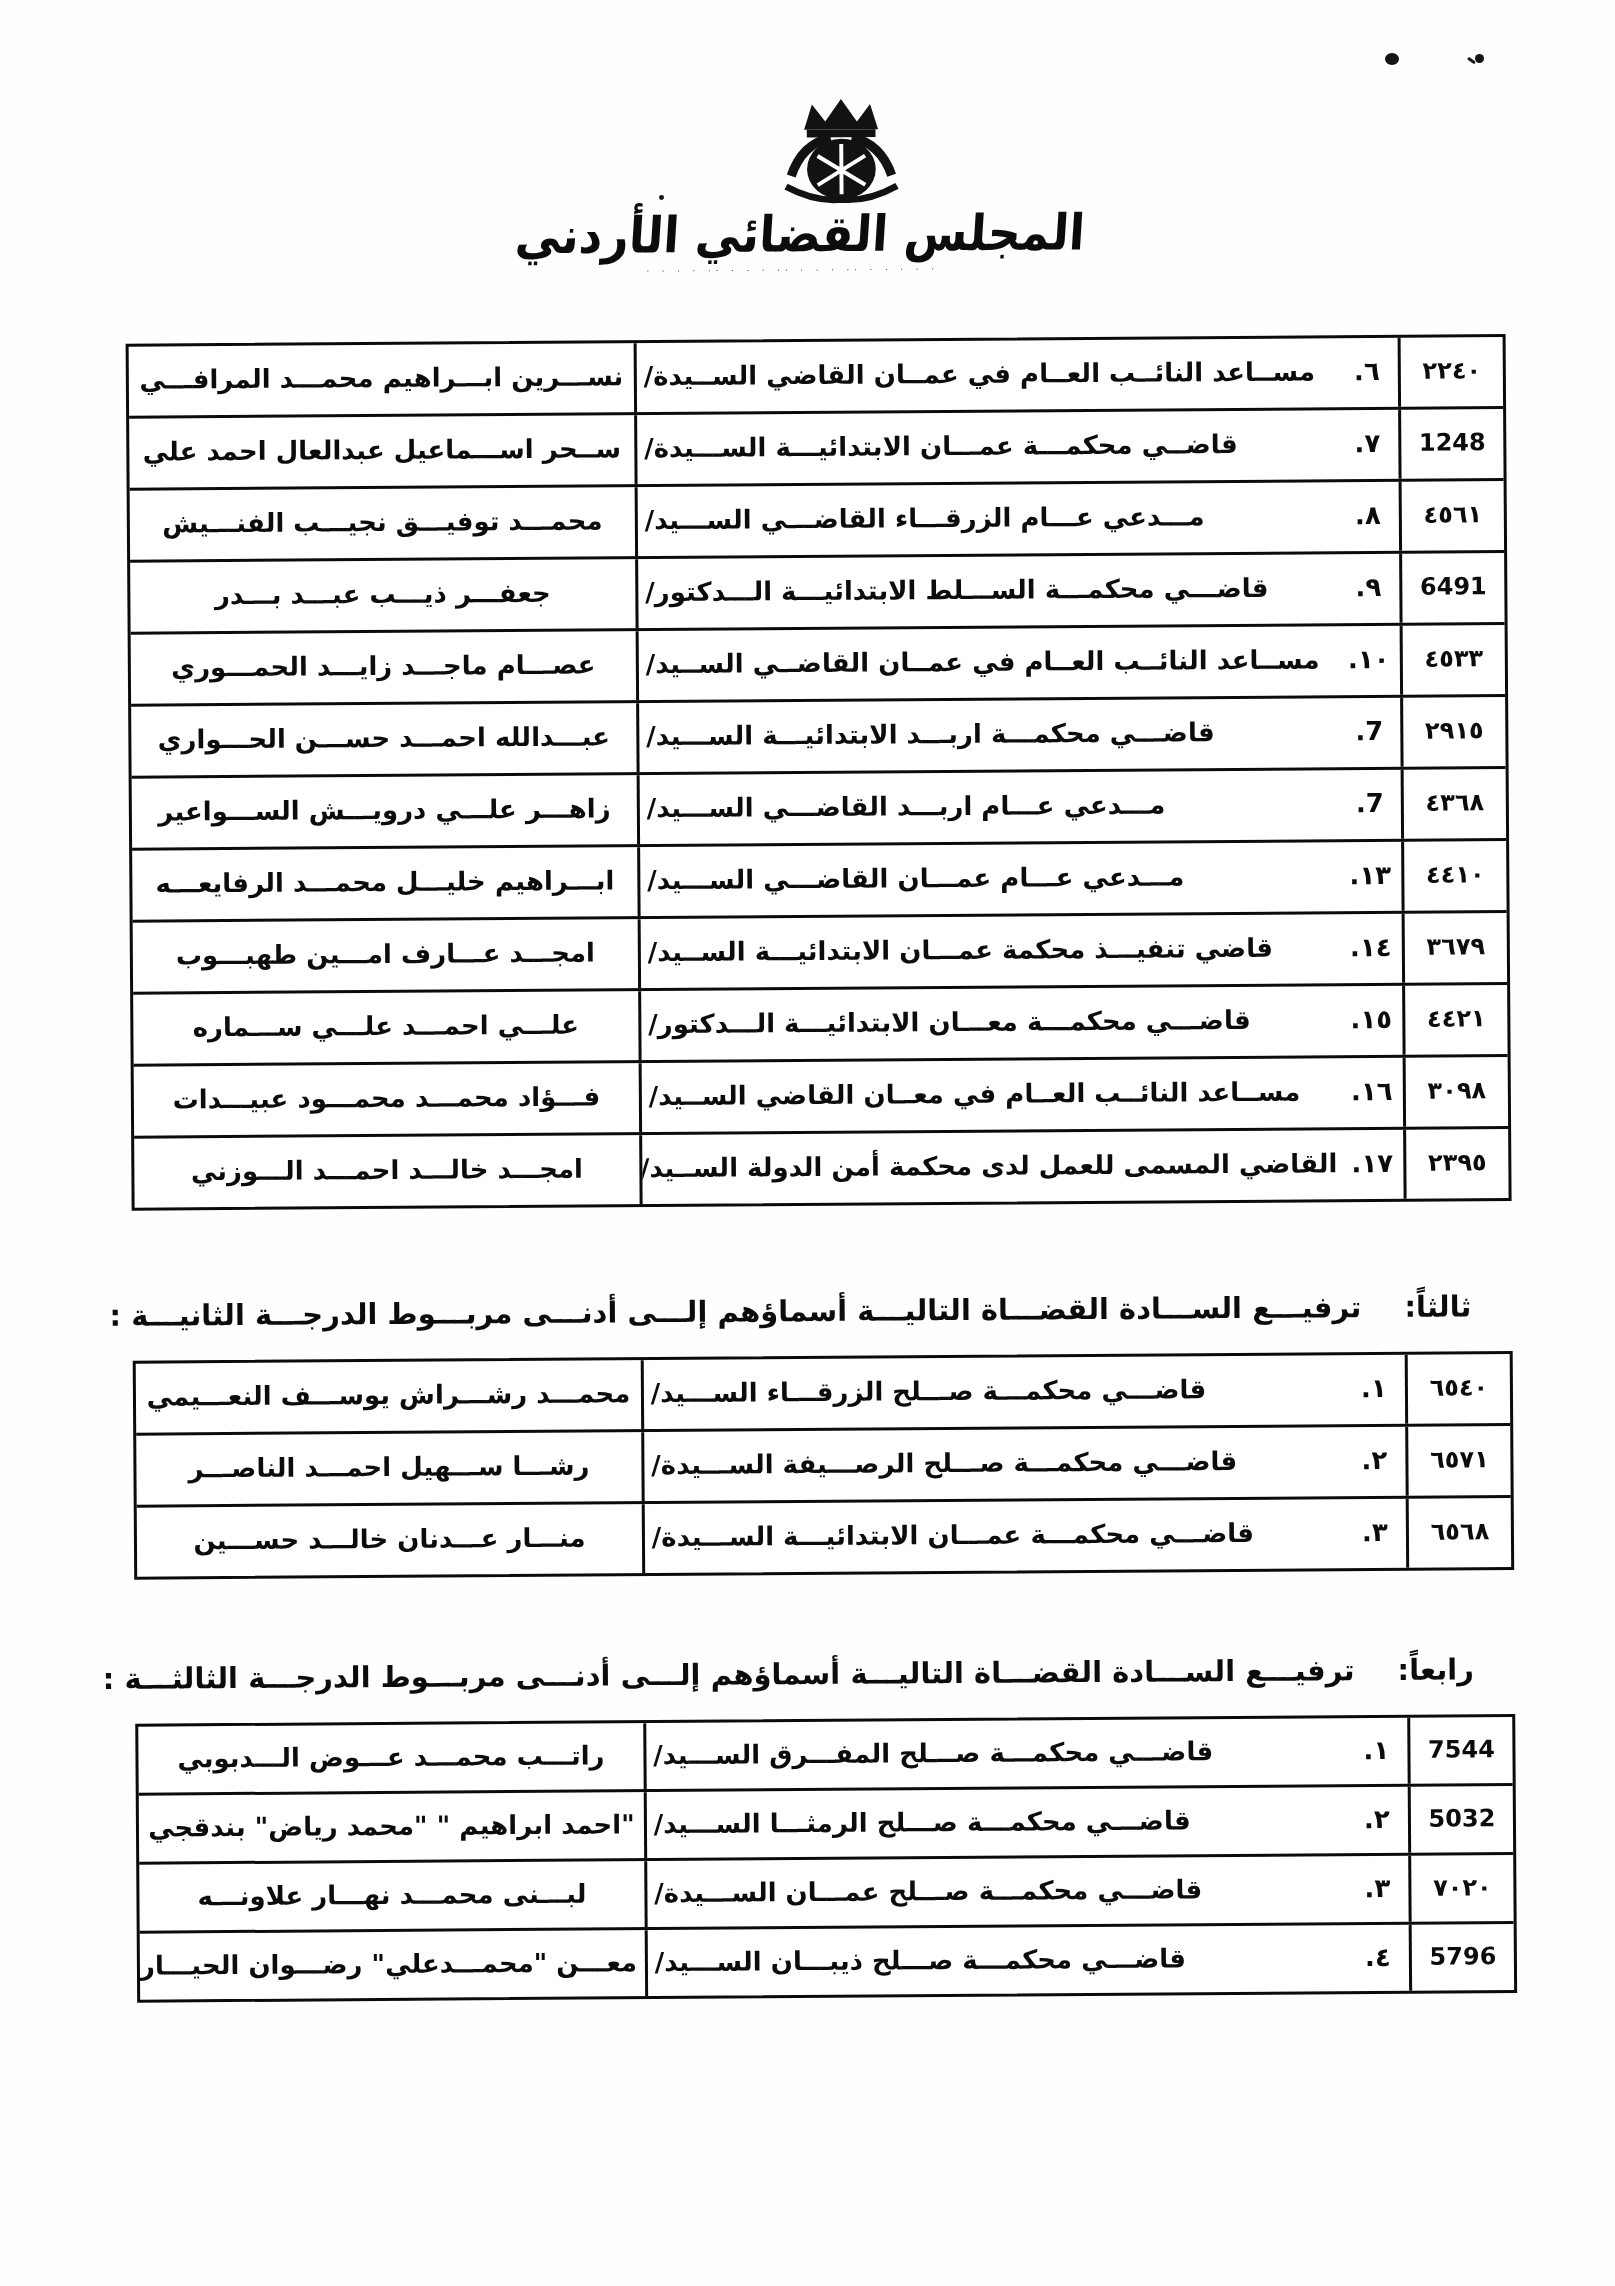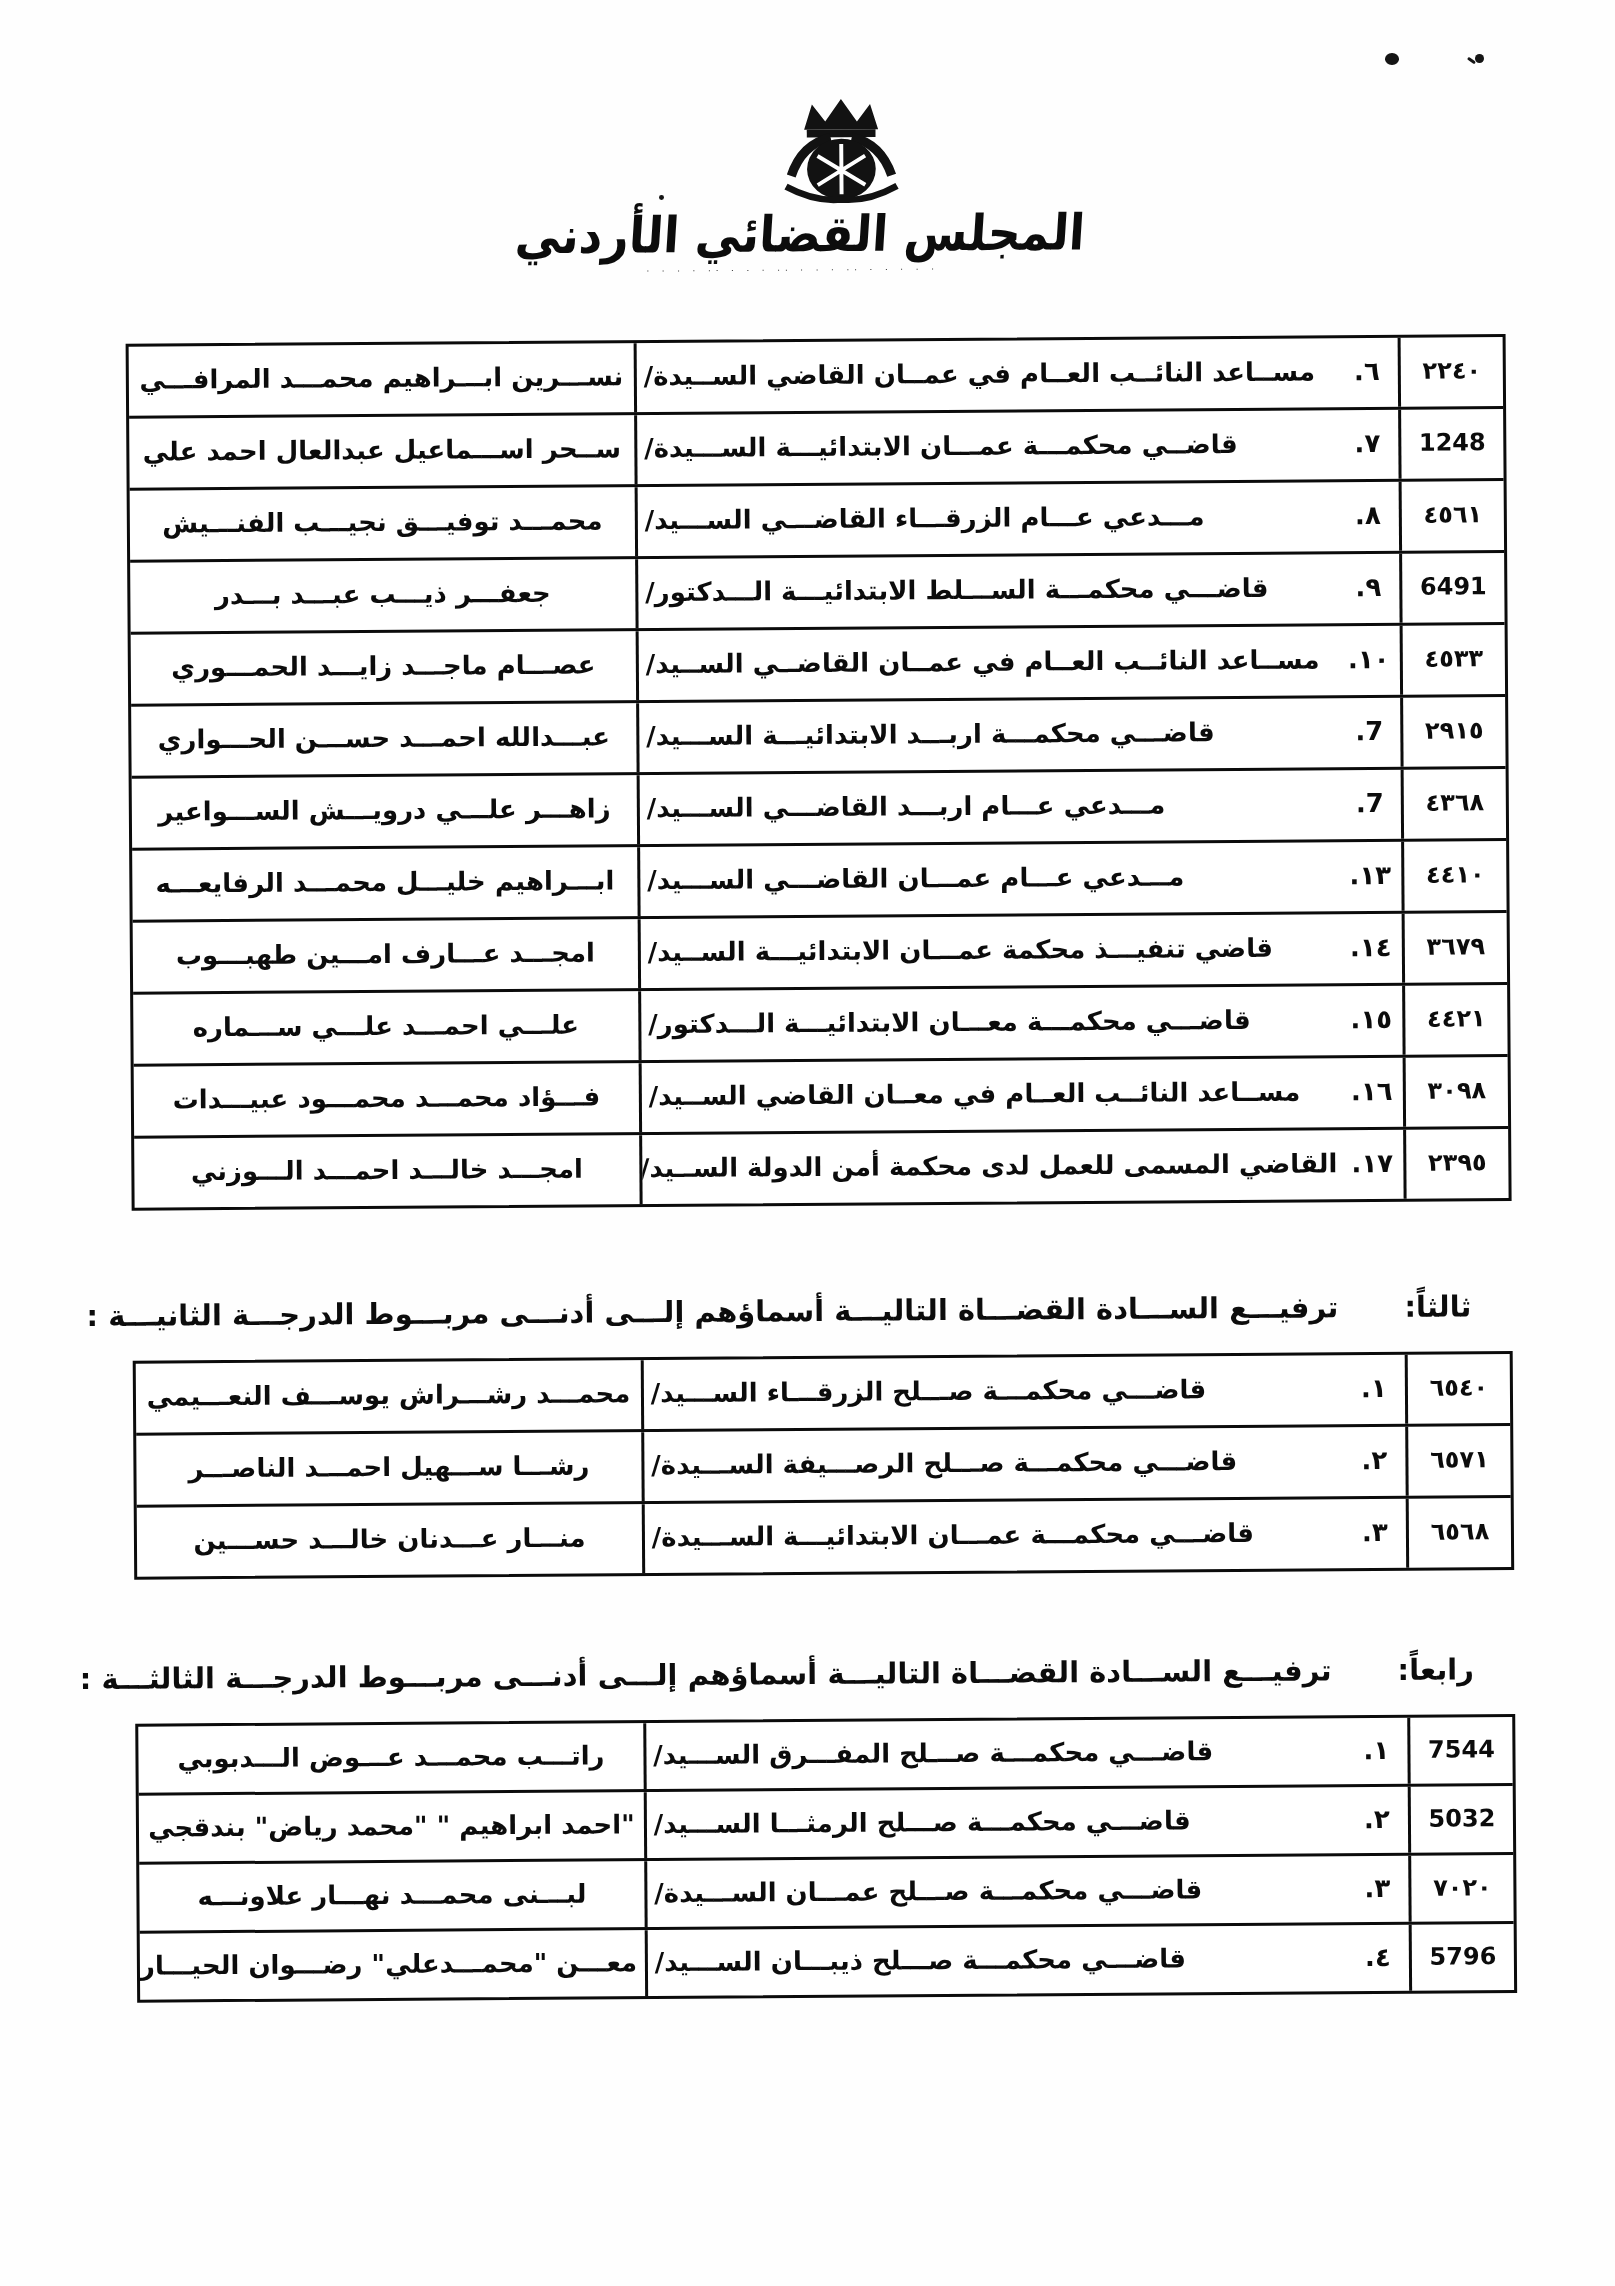--- a/index.html
+++ b/index.html
@@ -77,21 +77,21 @@
   }
 
   
   .section-heading{
     position:absolute;left:234px;width:1237px;
     direction:rtl;display:flex;gap:43px;
     font-weight:bold;font-size:29px;white-space:nowrap;
   }
   .sh-third{top:1294px;}
   .sh-fourth{top:1657px;}
-  .heading-label{flex:0 0 auto;margin-left:23px;}
+  .heading-label{flex:0 0 auto;}
   .heading-text{flex:1 1 auto;}
 </style>
 </head>
 <body>
 
 <div class="page">
   <div class="speck s1"></div>
   <div class="speck s2"></div>
   <div class="speck s3"></div>
 

